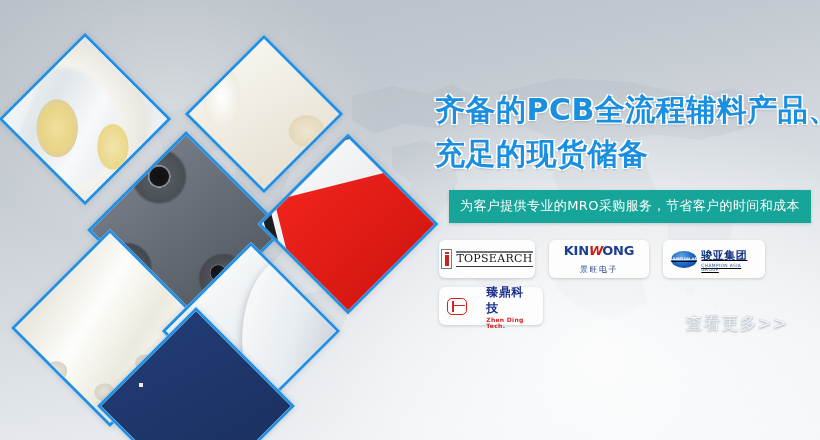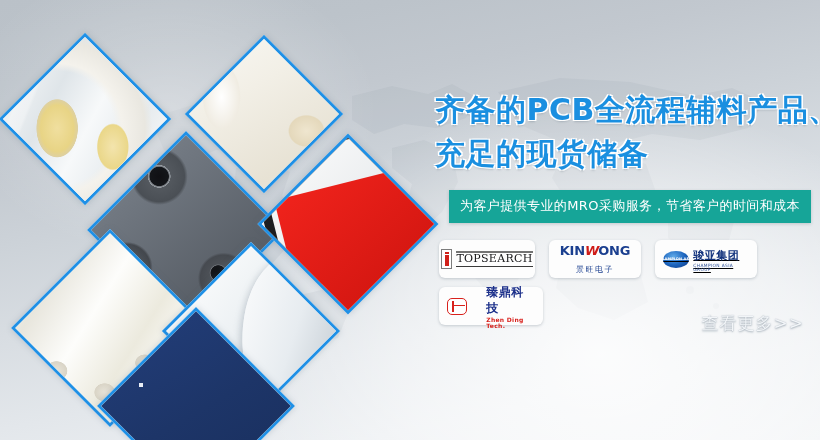--- a/index.html
+++ b/index.html
@@ -186,21 +186,21 @@
   .lrow { display: flex; gap: 14px; margin-bottom: 9px; }
   .chip {
     background: #fdfdfd;
     border-radius: 6px;
     height: 38px;
     display: flex; align-items: center; justify-content: center;
     box-shadow: 0 1px 3px rgba(90,105,120,.30);
     padding: 0 8px;
   }
   .chip-topsearch { width: 96px; }
-  .chip-kinwong   { width: 92px; }
+  .chip-kinwong   { width: 100px; }
   .chip-champion  { width: 102px; text-decoration: underline; }
   .chip-zhending  { width: 104px; }
 
   
   .ts { display: flex; align-items: center; gap: 4px; }
   .ts-mark {
     width: 11px; height: 20px; border: 1px solid #7c7c7c; background: #fff;
     position: relative;
   }
   .ts-mark::before {
@@ -255,21 +255,21 @@
   }
   .zd-mark::after {
     content: ""; position: absolute; left: 4px; top: 6px; width: 13px; height: 1.8px; background: #d8211c;
   }
   .zd-txt { line-height: 1; text-align: left; }
   .zd-cn { font-size: 12px; font-weight: 700; color: #1b2f8a; letter-spacing: .5px; }
   .zd-en { font-size: 6px; font-weight: 700; color: #d8211c; letter-spacing: .3px; margin-top: 2px; }
 
   
   .more {
-    position: absolute; right: 16px; top: 312px;
+    position: absolute; right: 32px; top: 312px;
     font-size: 17px; color: #f2f5f8; letter-spacing: 1px;
     text-shadow: 0 1px 2px rgba(110,125,140,.55), 0 0 1px rgba(120,135,150,.6);
     cursor: pointer;
   }
 </style>
 </head>
 <body>
 
 <div id="banner">
 

